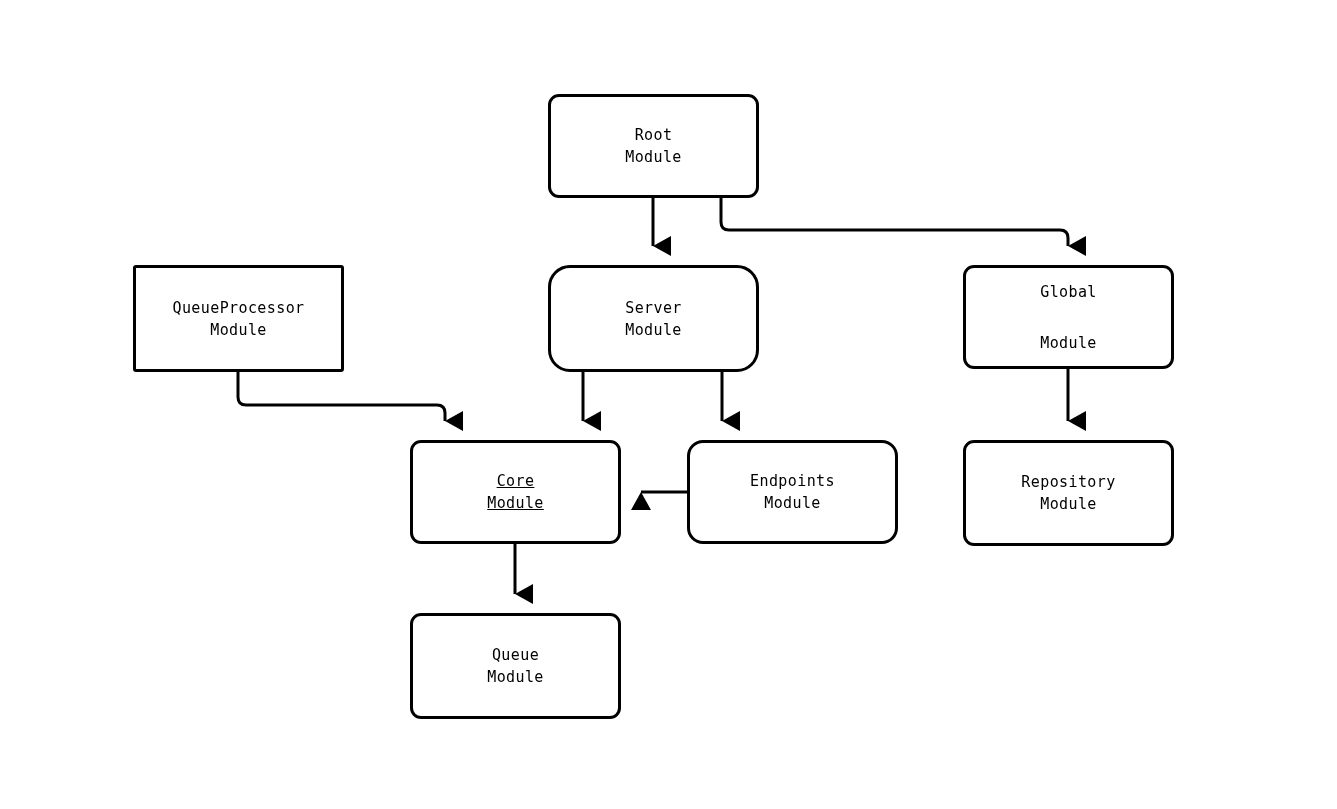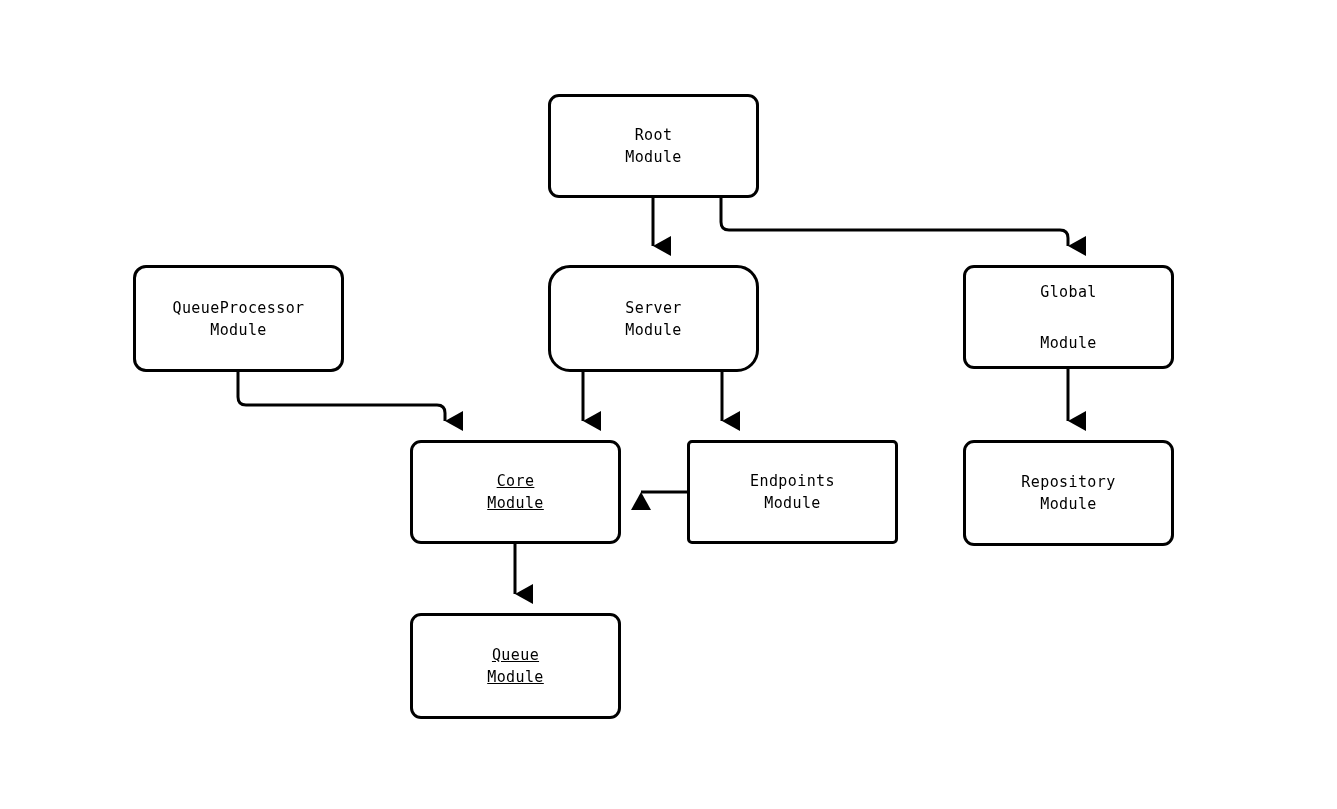--- a/index.html
+++ b/index.html
@@ -69,48 +69,48 @@
         <path d="M 687 492 L 641 492" stroke="#000000" stroke-width="3" fill="none" marker-end="url(#arrow-down)"></path>
         <path d="M 515 544 L 515 594" stroke="#000000" stroke-width="3" fill="none" marker-end="url(#arrow-down)"></path>
       </g>
   </svg>
 
   <div class="node" style="left: 548px; top: 94px; width: 211px; height: 104px; border-radius: 11px; border-width: 3px; border-color: rgb(0, 0, 0);">
     <span class="node-line">Root</span>
     <span class="node-line">Module</span>
   </div>
 
-  <div class="node" style="left: 133px; top: 265px; width: 211px; height: 107px; border-radius: 13px; border-width: 3px; border-color: rgb(0, 0, 0);">
+  <div class="node" style="left: 133px; top: 265px; width: 211px; height: 107px; border-radius: 3px; border-width: 3px; border-color: rgb(0, 0, 0);">
     <span class="node-line">QueueProcessor</span>
     <span class="node-line">Module</span>
   </div>
 
   <div class="node" style="left: 548px; top: 265px; width: 211px; height: 107px; border-radius: 22px; border-width: 3px; border-color: rgb(0, 0, 0);">
     <span class="node-line">Server</span>
     <span class="node-line">Module</span>
   </div>
 
   <div class="node" style="left: 963px; top: 265px; width: 211px; height: 104px; border-radius: 11px; border-width: 3px; border-color: rgb(0, 0, 0); gap: 29px;">
     <span class="node-line">Global</span>
     <span class="node-line">Module</span>
   </div>
 
   <div class="node" style="left: 410px; top: 440px; width: 211px; height: 104px; border-radius: 11px; border-width: 3px; border-color: rgb(0, 0, 0); text-decoration: underline;">
     <span class="node-line">Core</span>
     <span class="node-line">Module</span>
   </div>
 
-  <div class="node" style="left: 687px; top: 440px; width: 211px; height: 104px; border-radius: 5px; border-width: 3px; border-color: rgb(0, 0, 0);">
+  <div class="node" style="left: 687px; top: 440px; width: 211px; height: 104px; border-radius: 16px; border-width: 3px; border-color: rgb(0, 0, 0);">
     <span class="node-line">Endpoints</span>
     <span class="node-line">Module</span>
   </div>
 
   <div class="node" style="left: 963px; top: 440px; width: 211px; height: 106px; border-radius: 11px; border-width: 3px; border-color: rgb(0, 0, 0);">
     <span class="node-line">Repository</span>
     <span class="node-line">Module</span>
   </div>
 
-  <div class="node" style="left: 410px; top: 613px; width: 211px; height: 106px; border-radius: 11px; border-width: 3px; border-color: rgb(0, 0, 0); text-decoration: underline;">
+  <div class="node" style="left: 410px; top: 613px; width: 211px; height: 106px; border-radius: 11px; border-width: 3px; border-color: rgb(0, 0, 0);">
     <span class="node-line">Queue</span>
     <span class="node-line">Module</span>
   </div>
 
 </div>
 
 </body></html>

